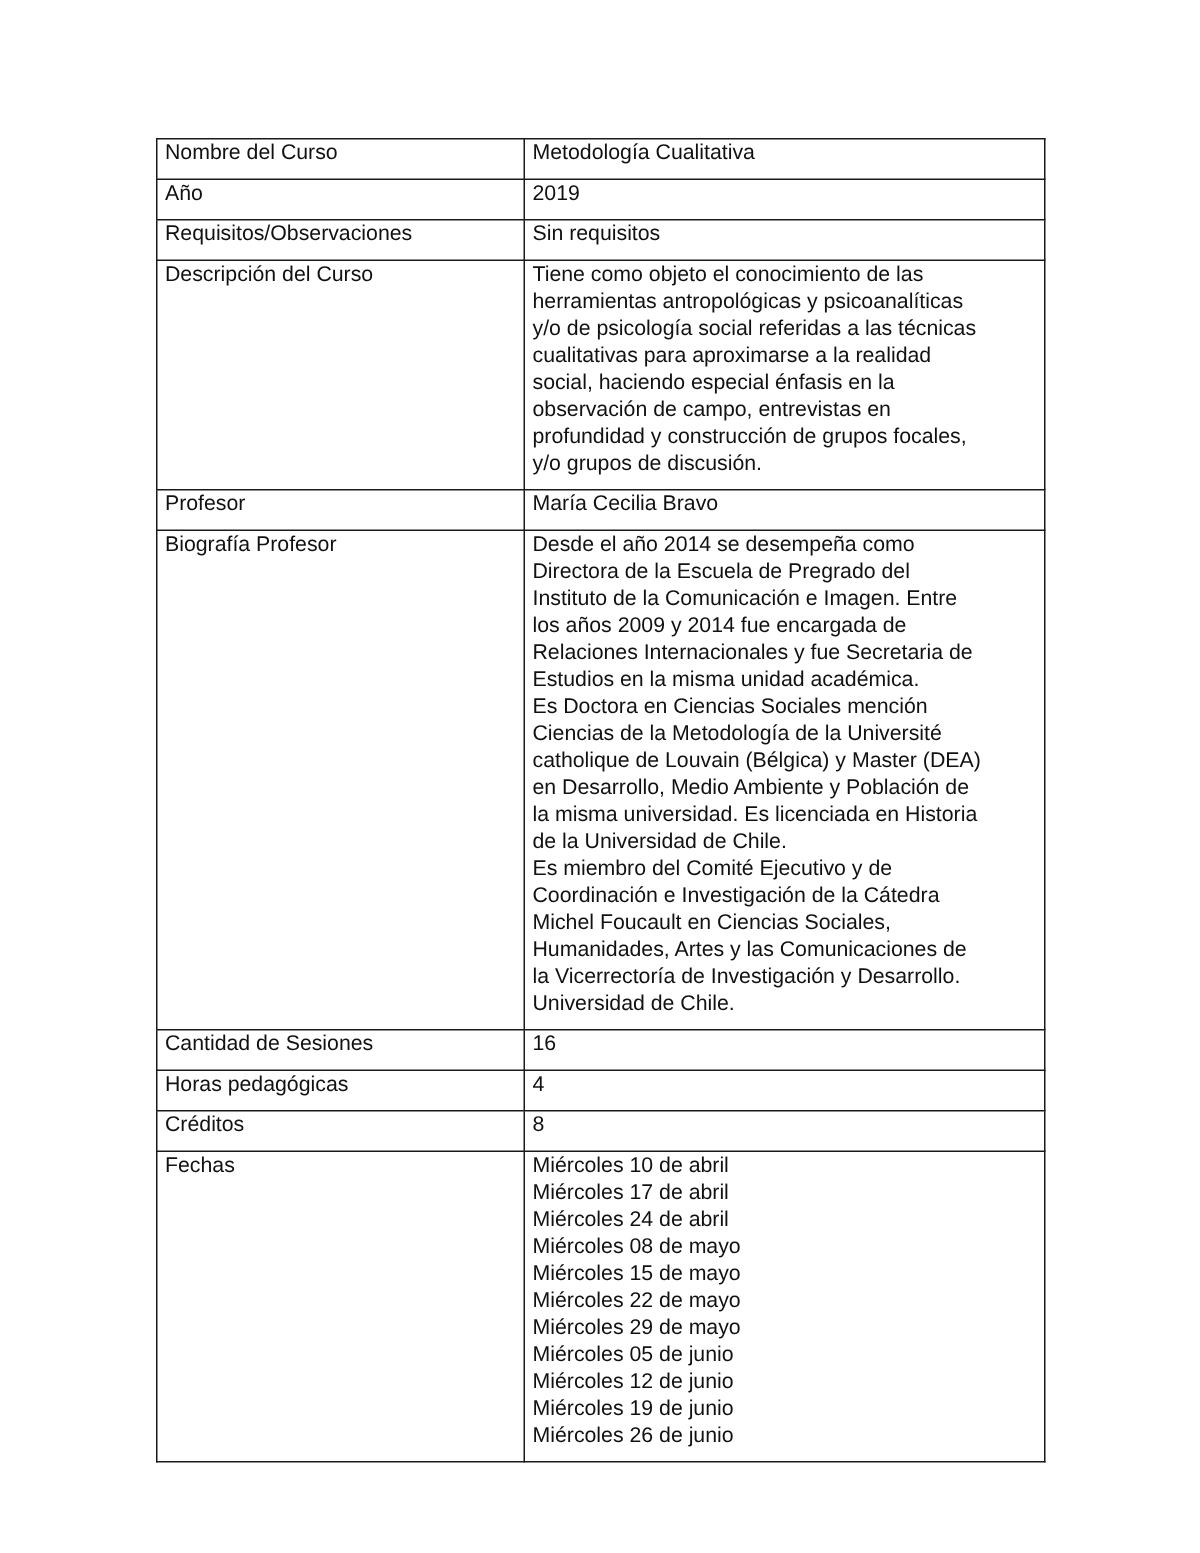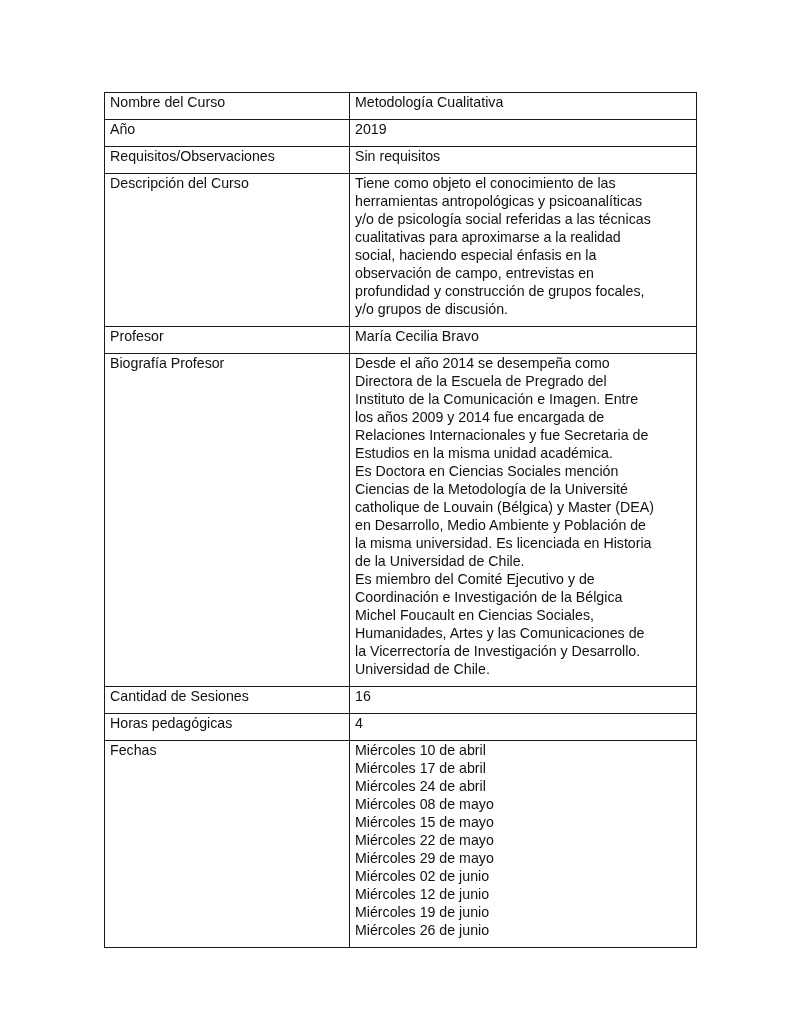--- a/index.html
+++ b/index.html
@@ -93,46 +93,50 @@
           <span>los años 2009 y 2014 fue encargada de</span>
           <span>Relaciones Internacionales y fue Secretaria de</span>
           <span>Estudios en la misma unidad académica.</span>
           <span>Es Doctora en Ciencias Sociales mención</span>
           <span>Ciencias de la Metodología de la Université</span>
           <span>catholique de Louvain (Bélgica) y Master (DEA)</span>
           <span>en Desarrollo, Medio Ambiente y Población de</span>
           <span>la misma universidad. Es licenciada en Historia</span>
           <span>de la Universidad de Chile.</span>
           <span>Es miembro del Comité Ejecutivo y de</span>
-          <span>Coordinación e Investigación de la Bélgica</span>
+          <span>Coordinación e Investigación de la Cátedra</span>
           <span>Michel Foucault en Ciencias Sociales,</span>
           <span>Humanidades, Artes y las Comunicaciones de</span>
           <span>la Vicerrectoría de Investigación y Desarrollo.</span>
           <span>Universidad de Chile.</span>
         </td>
       </tr>
       <tr>
         <td>Cantidad de Sesiones</td>
         <td>16</td>
       </tr>
       <tr>
         <td>Horas pedagógicas</td>
         <td>4</td>
       </tr>
       <tr>
+        <td>Créditos</td>
+        <td>8</td>
+      </tr>
+      <tr>
         <td>Fechas</td>
         <td class="multi-line">
           <span>Miércoles 10 de abril</span>
           <span>Miércoles 17 de abril</span>
           <span>Miércoles 24 de abril</span>
           <span>Miércoles 08 de mayo</span>
           <span>Miércoles 15 de mayo</span>
           <span>Miércoles 22 de mayo</span>
           <span>Miércoles 29 de mayo</span>
-          <span>Miércoles 02 de junio</span>
+          <span>Miércoles 05 de junio</span>
           <span>Miércoles 12 de junio</span>
           <span>Miércoles 19 de junio</span>
           <span>Miércoles 26 de junio</span>
         </td>
       </tr>
     </tbody>
   </table>
 </div>
 
 </body></html>

